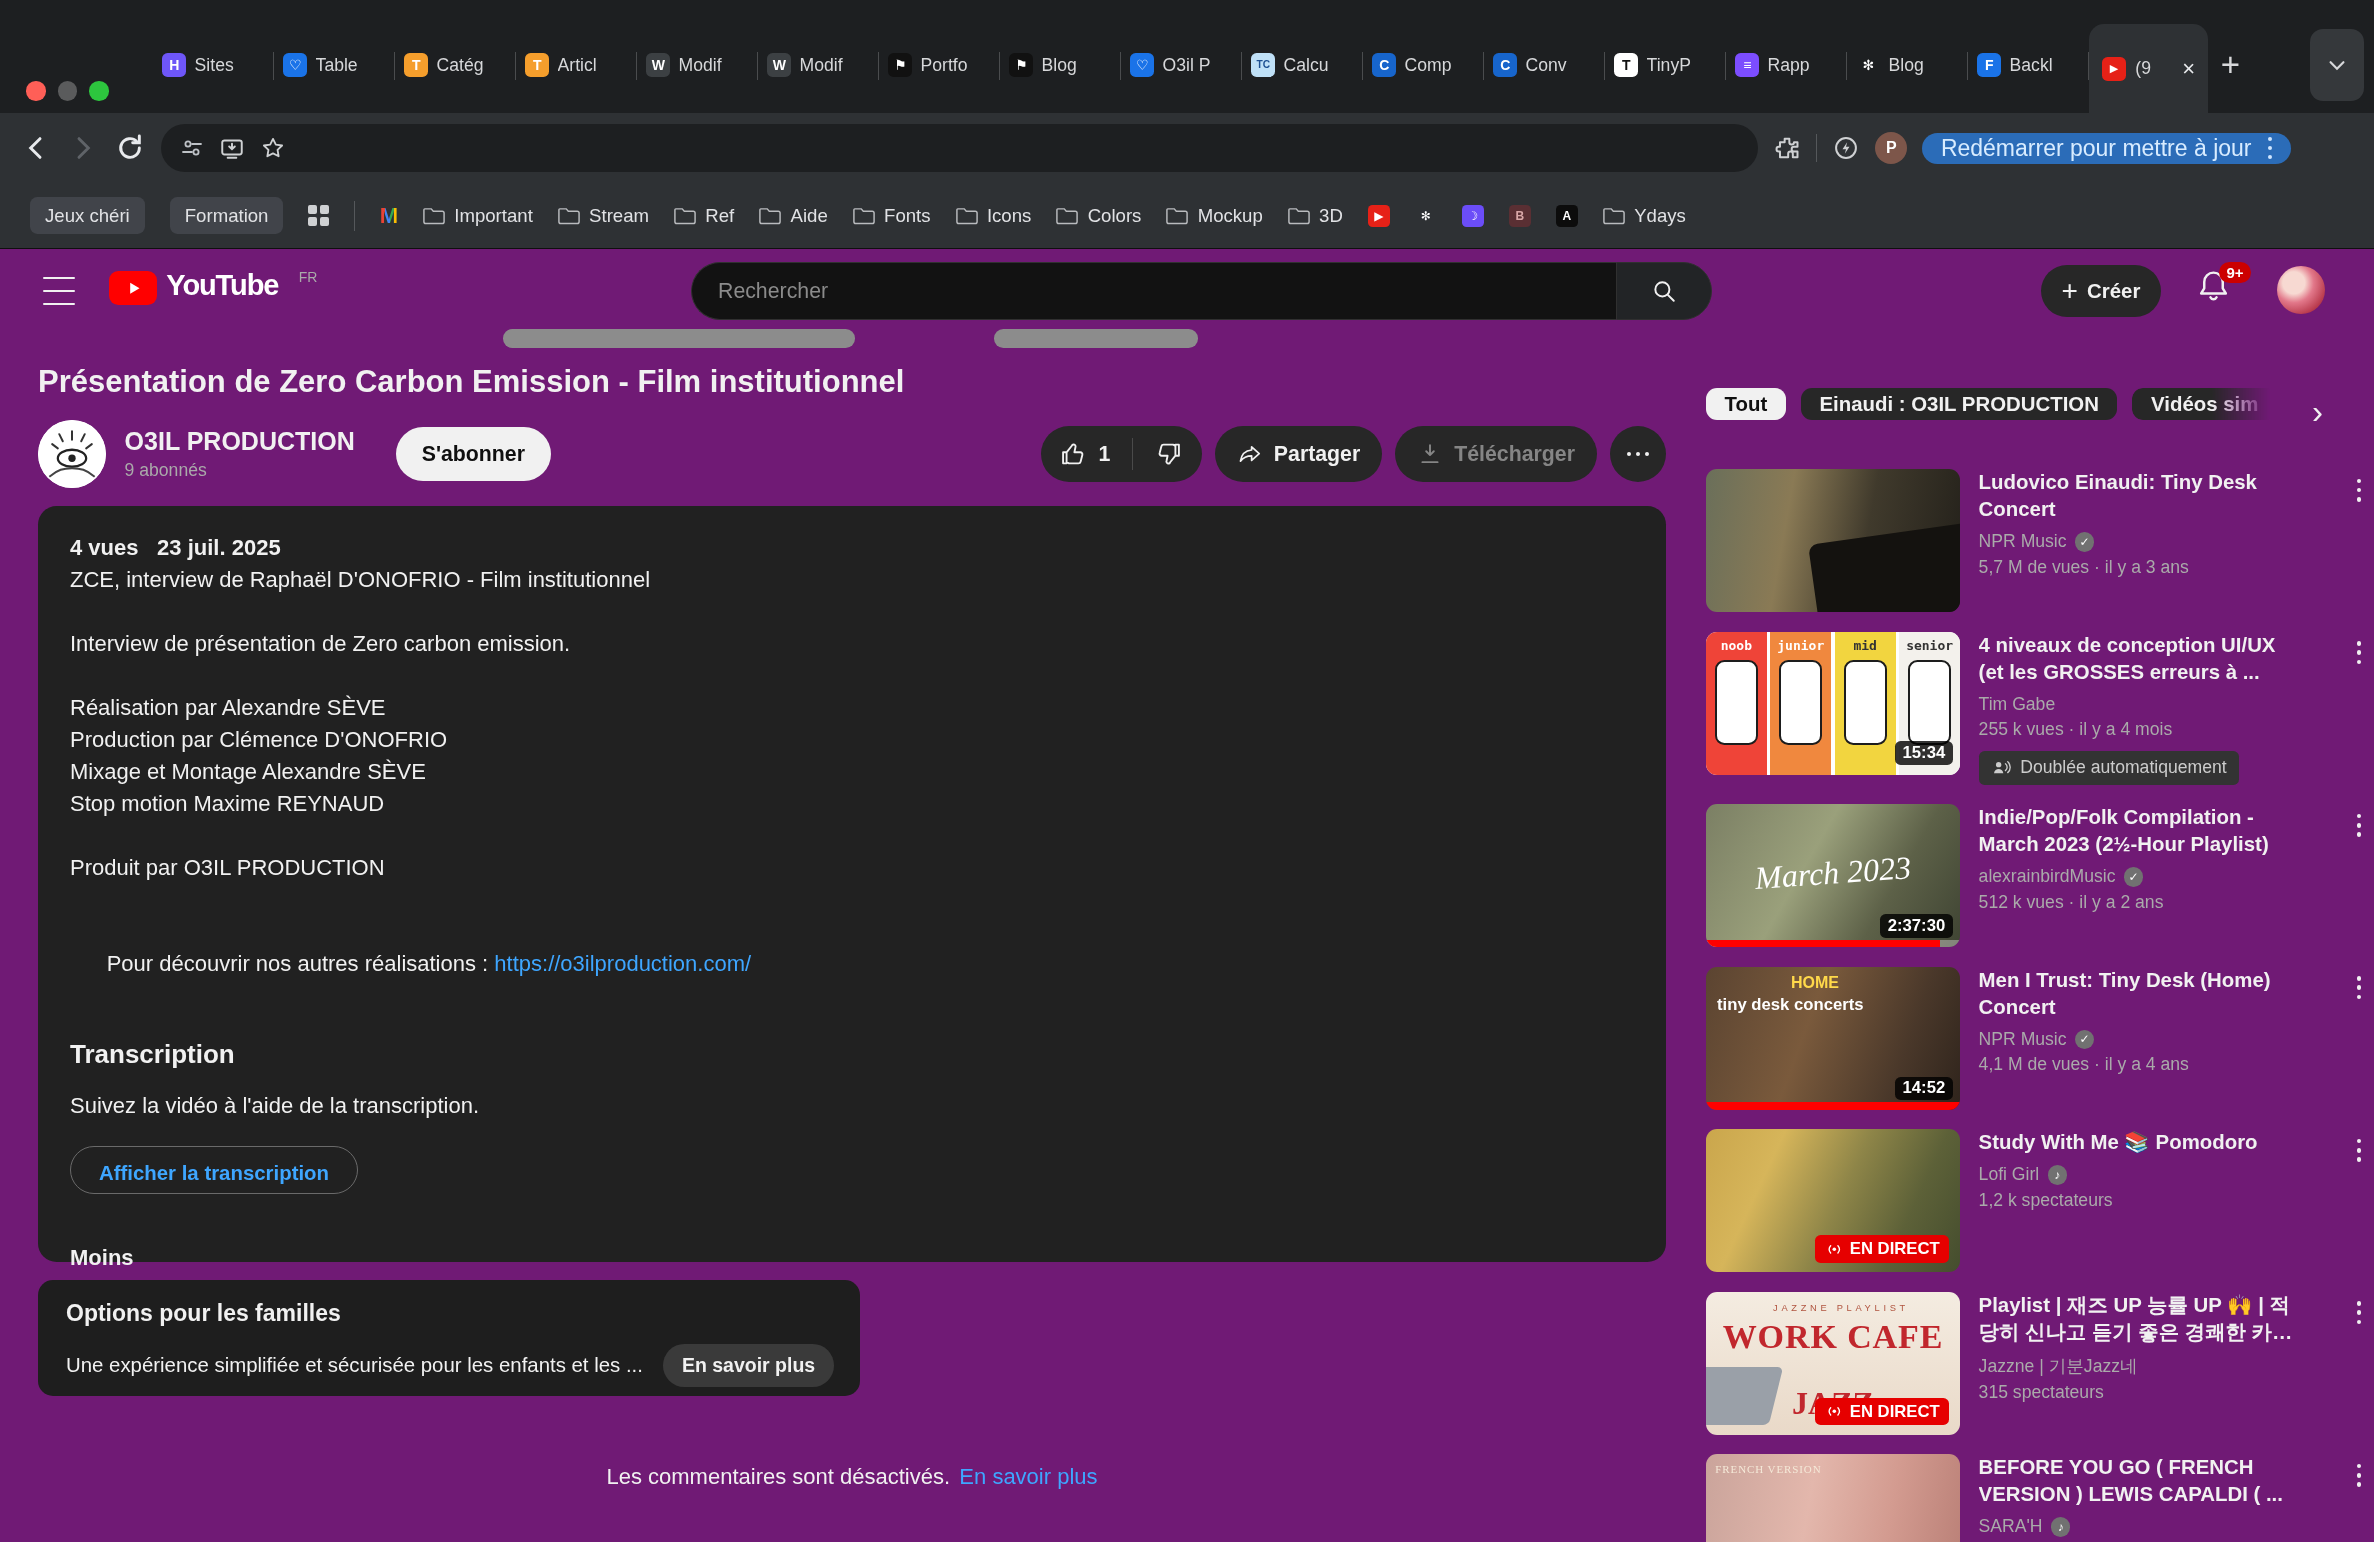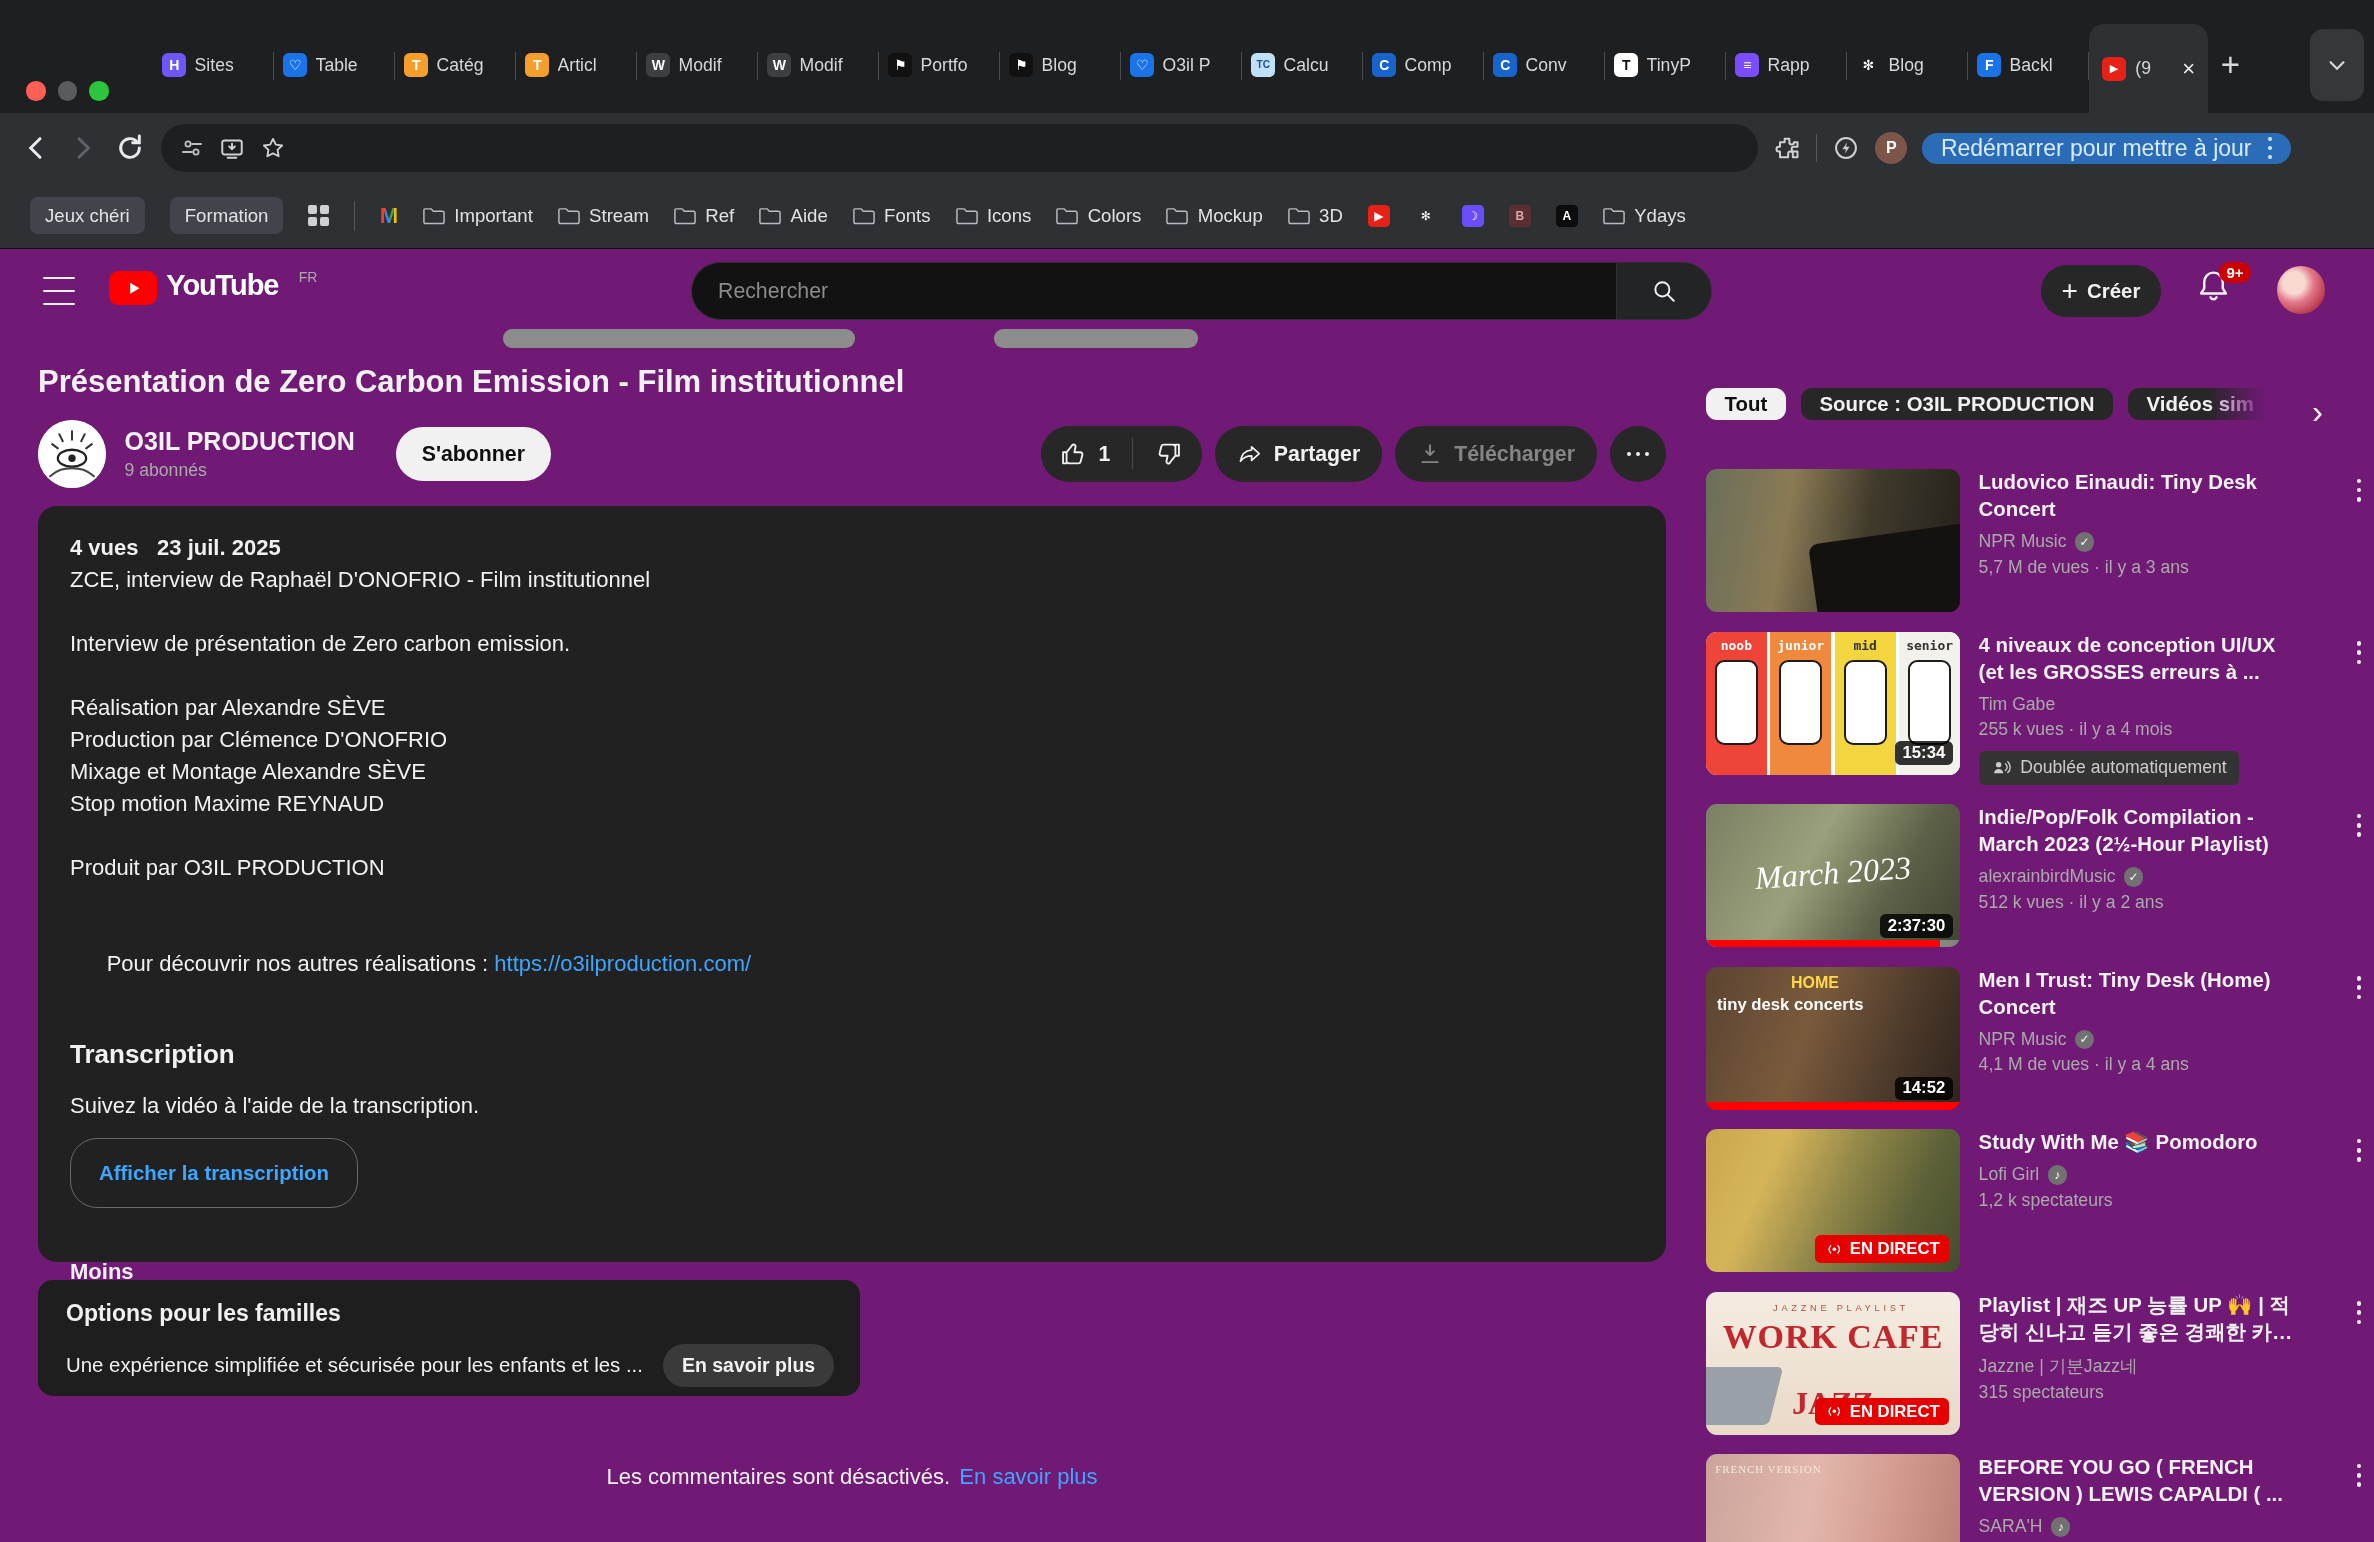--- a/index.html
+++ b/index.html
@@ -86,21 +86,21 @@
   .morebtn{width:56px;height:56px;border-radius:50%;background:#272727;display:flex;align-items:center;justify-content:center;gap:4.6px}
   .morebtn i{width:4.6px;height:4.6px;border-radius:50%;background:#f1f1f1}
   
   .desc{position:absolute;left:38px;top:257px;width:1628px;height:756px;background:#212121;border-radius:18.6px;
        padding:26px 32px;font-size:22px;line-height:32px}
   .dstats{font-weight:700;display:flex;gap:18.6px}
   .dline{min-height:32px;white-space:pre-wrap}
   .dlink{color:#3ea6ff;text-decoration:none}
   .trhead{font-size:26px;font-weight:700;margin-top:26px}
   .trsub{margin-top:20.4px;color:#f1f1f1}
-  .trbtn{display:inline-block;margin-top:16px;height:70px;line-height:52px;padding:0 28px;border:0.9px solid #6a6a6a;
+  .trbtn{display:inline-block;margin-top:24px;height:48px;line-height:52px;padding:0 28px;border:0.9px solid #6a6a6a;
        border-radius:27px;color:#3ea6ff;font-size:20.4px;font-weight:600;background:transparent}
   .moins{margin-top:48px;font-weight:600}
   
   .family{position:absolute;left:38px;top:1031px;width:822px;height:116px;background:#1e1e1e;border-radius:15px;padding:20.4px 28px}
   .famtitle{font-size:23px;font-weight:700}
   .famrow{margin-top:16.7px;display:flex;align-items:center;gap:20.4px}
   .famtext{font-size:20.4px;color:#f1f1f1;white-space:nowrap}
   .fambtn{height:43px;border-radius:21.3px;background:#3a3a3a;display:flex;align-items:center;padding:0 18.6px;
        font-size:19.5px;font-weight:700;flex:none}
   .commentsrow{position:absolute;left:38px;top:1215px;width:1628px;text-align:center;font-size:22px}
@@ -545,21 +545,21 @@
       <span class="fambtn">En savoir plus</span>
     </div>
   </div>
 
   <div class="commentsrow">
     <span>Les commentaires sont désactivés.</span><a href="#">En savoir plus</a>
   </div>
 
   <div class="chips">
       <div class="chip sel">Tout</div>
-      <div class="chip">Source : O3IL PRODUCTION</div>
+      <div class="chip">Einaudi : O3IL PRODUCTION</div>
       <div class="chip fade">Vidéos sim</div>
     </div>
   <div class="chipchev">›</div>
   <div class="suglist">
       <div class="vrow">
         <div class="thumb th-piano">
           <span class="dur">21:22</span>
         </div>
         <div class="vinfo">
           <div class="vtitle2">Ludovico Einaudi: Tiny Desk Concert</div>

